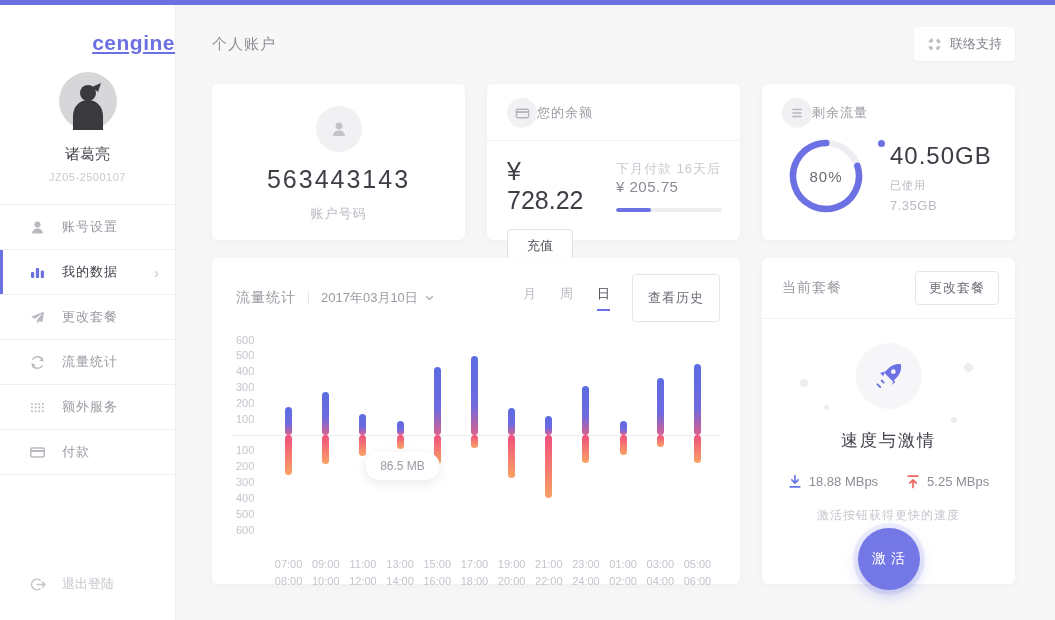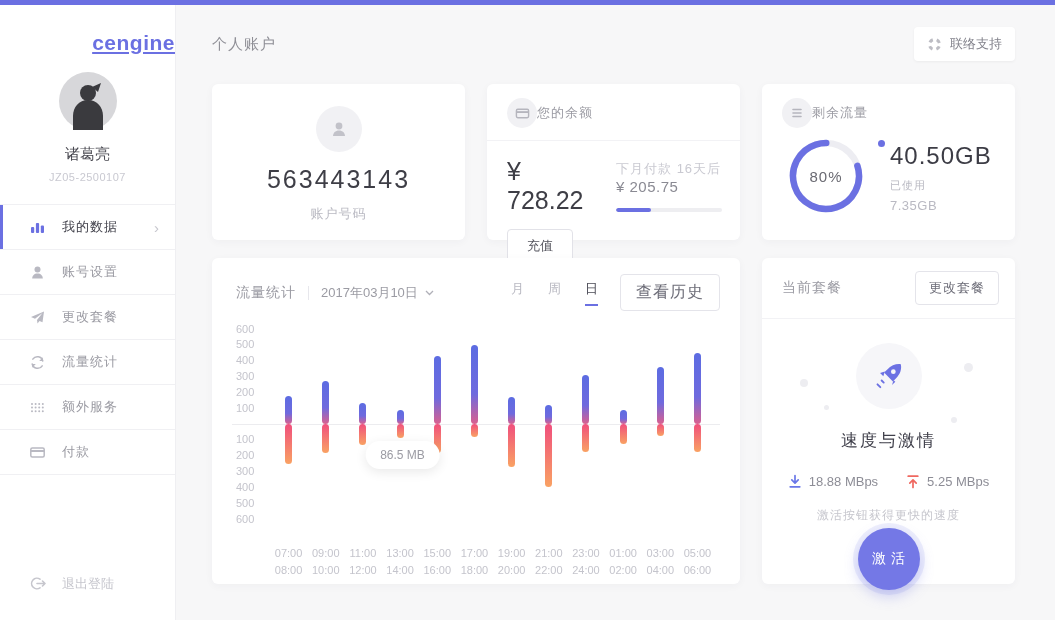--- a/index.html
+++ b/index.html
@@ -15,21 +15,21 @@
   .user-name { text-align:center; margin-top:11px; font-size:15px; color:#4a4a52; }
   .user-id { text-align:center; margin-top:7px; font-size:11px; color:#c9c9d1; letter-spacing:.5px; }
   .menu { margin-top:21px; border-top:1px solid #f0f0f3; }
   .menu-item { position:relative; height:45px; display:flex; align-items:center; padding-left:29px; border-bottom:1px solid #f0f0f3; color:#9a9aa2; cursor:pointer; }
   .menu-item .mi-icon { width:17px; height:17px; display:inline-flex; color:#b9b9c2; }
   .menu-item .mi-label { margin-left:16px; font-size:13px; letter-spacing:1px; }
   .menu-item.active { color:#40404a; }
   .menu-item.active::before { content:""; position:absolute; left:0; top:0; bottom:0; width:3px; background:#6b70e2; }
   .menu-item.active .mi-icon { color:#6b70e2; }
   .menu-item .mi-chevron { position:absolute; right:16px; color:#c6c6cd; font-size:15px; }
-  .logout { position:absolute; left:29px; bottom:27px; display:flex; align-items:flex-start; color:#c6c6cd; font-size:13px; cursor:pointer; }
+  .logout { position:absolute; left:29px; bottom:27px; display:flex; align-items:flex-end; color:#c6c6cd; font-size:13px; cursor:pointer; }
   .logout .mi-icon { width:17px; height:17px; display:inline-flex; margin-right:16px; color:#c6c6cd; }
 
   
   .main { position:absolute; left:176px; top:5px; width:879px; height:615px; padding:24px 40px 0 36px; }
   .page-head { display:flex; justify-content:space-between; align-items:center; height:30px; }
   .page-title { font-size:15px; color:#8f8f96; letter-spacing:1px; }
   .support-btn { display:flex; align-items:center; gap:8px; background:#fff; border:none; border-radius:4px; padding:8px 13px; font-size:13px; color:#83838c; box-shadow:0 1px 3px rgba(0,0,0,.05); cursor:pointer; font-family:inherit; }
 
   .cards-row1 { display:grid; grid-template-columns:253px 253px 253px; gap:22px; margin-top:25px; }
   .card { background:#fff; border-radius:6px; box-shadow:0 2px 8px rgba(40,40,80,.04); }
@@ -70,21 +70,21 @@
 
   
   .chart-head { display:flex; align-items:center; padding:16px 20px 0 24px; }
   .chart-title { font-size:14px; color:#9b9ba3; letter-spacing:1px; }
   .chart-head .sep { width:1px; height:14px; background:#e7e7ec; margin:0 12px; }
   .chart-date { font-size:13px; color:#9b9ba3; display:flex; align-items:center; gap:7px; cursor:pointer; }
   .chart-head-right { margin-left:auto; display:flex; align-items:center; gap:22px; }
   .range-tabs { display:flex; gap:24px; }
   .tab { font-size:13px; color:#b9b9c2; padding-bottom:6px; cursor:pointer; }
   .tab.active { color:#4a4a55; border-bottom:2px solid #6b70e2; }
-  .history-btn { background:#fff; border:1px solid #e4e4ea; border-radius:4px; padding:7px 15px; font-size:16px; color:#6d6d78; letter-spacing:1px; cursor:pointer; font-family:inherit; }
+  .history-btn { background:#fff; border:1px solid #e4e4ea; border-radius:4px; padding:14px 15px; font-size:13px; color:#6d6d78; letter-spacing:1px; cursor:pointer; font-family:inherit; }
 
   .chart-body { position:relative; margin:18px 24px 0 24px; height:250px; }
   .chart-zero-line { position:absolute; left:-4px; right:-4px; top:95px; height:1px; background:#ececef; }
   .y-axis { position:absolute; left:0; top:0; width:30px; height:190px; }
   .y-tick { position:absolute; left:0; width:30px; text-align:left; font-size:11px; color:#c4c4cc; height:13px; line-height:13px; }
   .chart-cols { position:absolute; left:34px; right:0; top:0; display:flex; }
   .chart-col { flex:1; display:flex; flex-direction:column; align-items:center; }
   .bar-up-area { height:95px; display:flex; align-items:flex-end; }
   .bar-down-area { height:95px; display:flex; align-items:flex-start; }
   .bar { width:7px; border-radius:4px; }
@@ -120,39 +120,39 @@
         <circle cx="29" cy="29" r="29" fill="#d7d7da"></circle>
         <circle cx="29" cy="21" r="8" fill="#3a3a3e"></circle>
         <path d="M29 28c-9 0-15 7-15 16v14h30V44c0-9-6-16-15-16z" fill="#3a3a3e"></path>
         <path d="M33 15l9-4-3 9z" fill="#3a3a3e"></path>
       </svg>
     </span>
   </div>
   <div class="user-name">诸葛亮</div>
   <div class="user-id">JZ05-2500107</div>
   <div class="menu">
+      <div class="menu-item">
+        <span class="mi-icon">
+          <svg width="17" height="17" viewBox="0 0 17 17" fill="currentColor">
+            <circle cx="8.5" cy="5.5" r="3"></circle>
+            <path d="M8.5 9.5c-3.2 0-5.3 2.1-5.3 5h10.6c0-2.9-2.1-5-5.3-5z"></path>
+          </svg>
+        </span>
+        <span class="mi-label">账号设置</span>
+      </div>
       <div class="menu-item active">
         <span class="mi-icon">
           <svg width="17" height="17" viewBox="0 0 17 17" fill="currentColor">
             <rect x="2" y="8" width="3.2" height="6" rx="1"></rect>
             <rect x="6.9" y="4" width="3.2" height="10" rx="1"></rect>
             <rect x="11.8" y="6.5" width="3.2" height="7.5" rx="1"></rect>
           </svg>
         </span>
         <span class="mi-label">我的数据</span>
         <span class="mi-chevron">›</span>
-      </div>
-      <div class="menu-item">
-        <span class="mi-icon">
-          <svg width="17" height="17" viewBox="0 0 17 17" fill="currentColor">
-            <circle cx="8.5" cy="5.5" r="3"></circle>
-            <path d="M8.5 9.5c-3.2 0-5.3 2.1-5.3 5h10.6c0-2.9-2.1-5-5.3-5z"></path>
-          </svg>
-        </span>
-        <span class="mi-label">账号设置</span>
       </div>
       <div class="menu-item">
         <span class="mi-icon">
           <svg width="17" height="17" viewBox="0 0 17 17" fill="currentColor">
             <path d="M15 2.5L2 8l4 1.7L13.5 4 8 11l.5 3.5 2-2.6 3 1.3z"></path>
           </svg>
         </span>
         <span class="mi-label">更改套餐</span>
       </div>
       <div class="menu-item">

